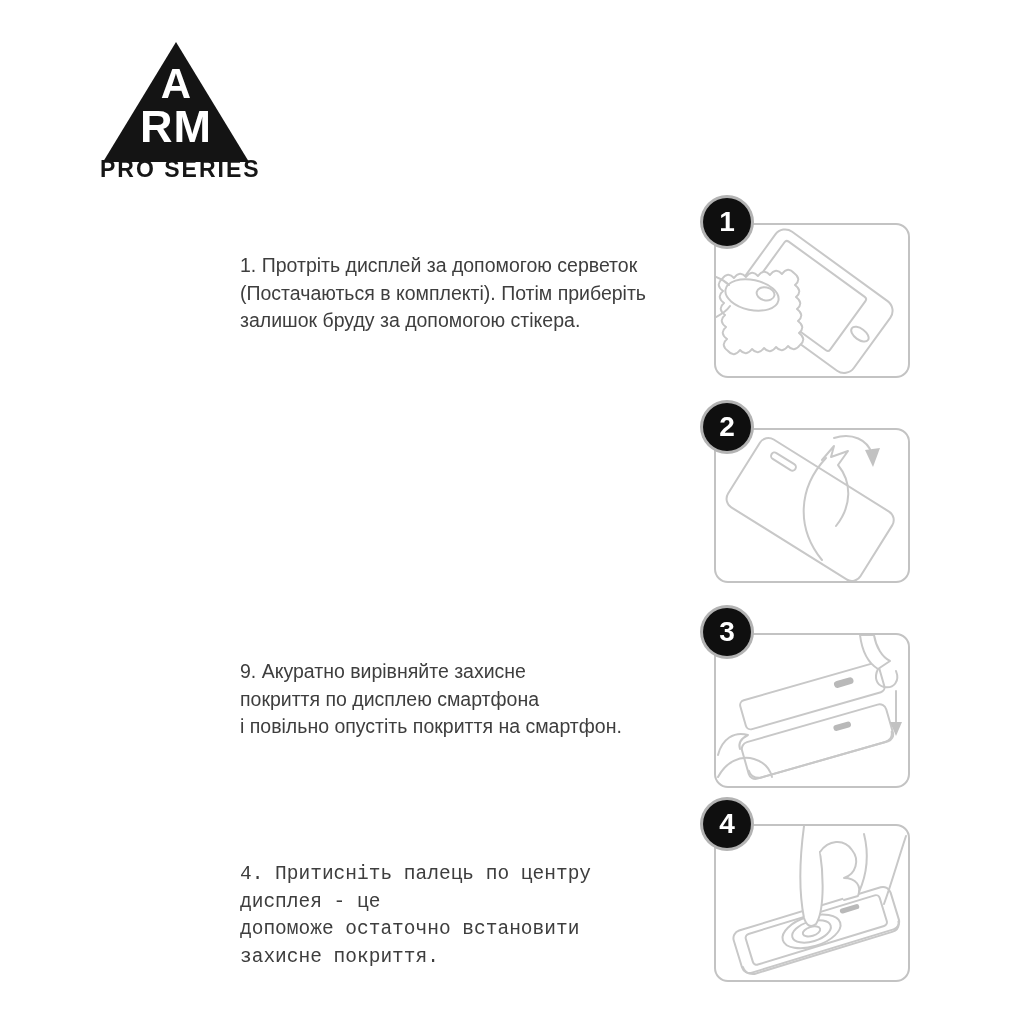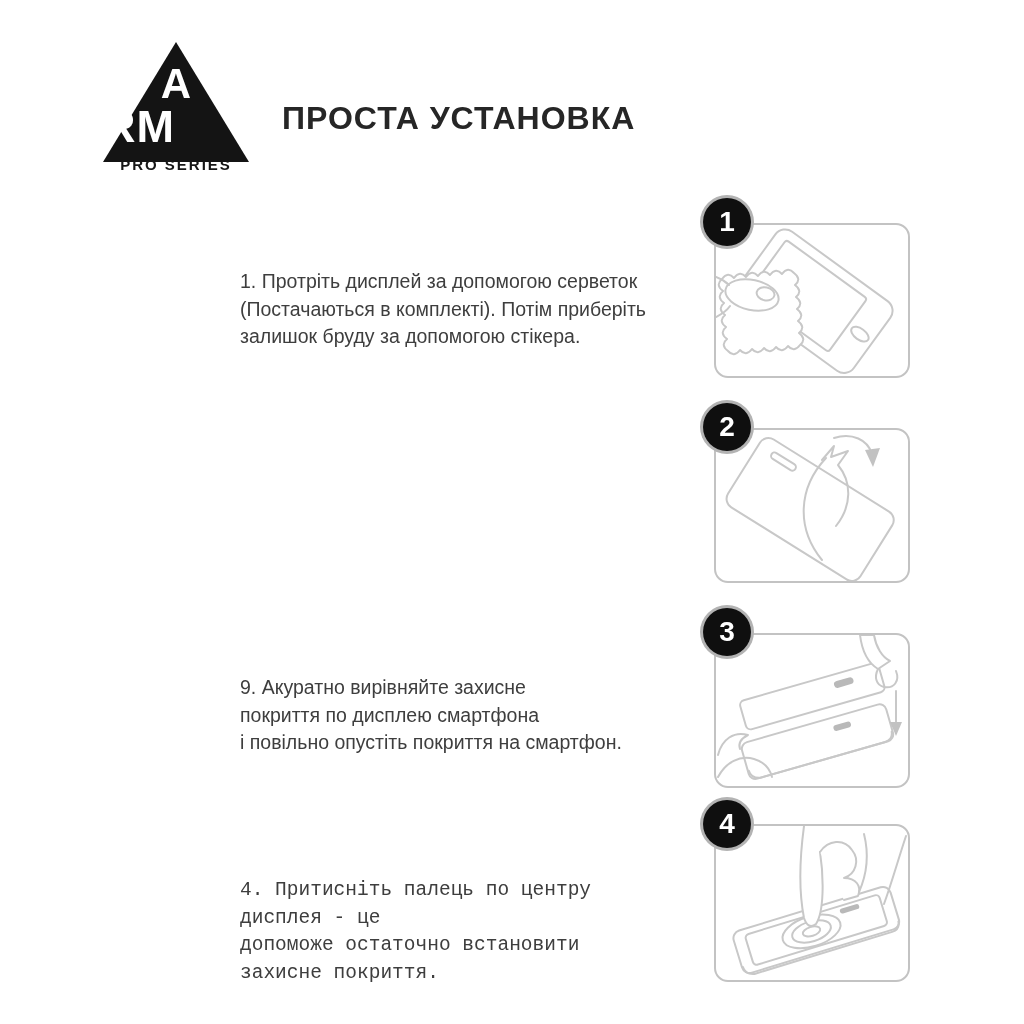--- a/index.html
+++ b/index.html
@@ -11,40 +11,39 @@
   .logo-triangle{
     position:absolute;left:103px;top:42px;width:146px;height:120px;
     background:#141414;
     clip-path:polygon(50% 0%,100% 100%,0% 100%);
   }
   .logo-letter-a{
     position:absolute;left:103px;top:63px;width:146px;text-align:center;
     color:#fff;font-size:42px;font-weight:bold;line-height:1;letter-spacing:0;
   }
   .logo-letters-rm{
-    position:absolute;left:103px;top:104px;width:146px;text-align:left;
+    position:absolute;left:103px;top:104px;width:146px;text-align:center;
     color:#fff;font-size:45px;font-weight:bold;line-height:1;letter-spacing:1px;
   }
   .logo-subtitle{
     position:absolute;left:100px;top:157px;width:152px;text-align:center;
-    color:#161616;font-size:15px;font-weight:bold;letter-spacing:2px;line-height:1.1;
+    color:#161616;font-size:23px;font-weight:bold;letter-spacing:2px;line-height:1.1;
     white-space:nowrap;
   }
   
   .page-title{
     position:absolute;left:282px;top:101px;
     color:#262626;font-size:32px;font-weight:bold;letter-spacing:1px;line-height:1.1;
     white-space:nowrap;
   }
   
   .step-text{
     position:absolute;left:240px;width:440px;
     color:#3e3e3e;font-size:19.5px;line-height:27.5px;
     white-space:pre-line;
-    margin-top:16px;
   }
   .step-text.s1{top:252px;}
   .step-text.s2{top:486px;}
   .step-text.s3{top:658px;}
   .step-text.s4{top:861px;font-family:Liberation Mono, monospace;}
   
   .fig-frame{
     position:absolute;left:714px;width:196px;height:155px;
     border:2px solid #c3c3c3;border-radius:14px;background:#fff;box-sizing:border-box;
   }
@@ -75,21 +74,20 @@
 
 <div class="canvas">
 
   <div>
     <div class="logo-triangle"></div>
     <div class="logo-letter-a">A</div>
     <div class="logo-letters-rm">RM</div>
     <div class="logo-subtitle">PRO SERIES</div>
   </div>
 
-  <div class="page-title">ПРОСТА УСТАНОВКА</div>
 
   <div class="step-text s1">1. Протріть дисплей за допомогою серветок
 (Постачаються в комплекті). Потім приберіть
 залишок бруду за допомогою стікера.</div>
   <div class="step-text s3">9. Акуратно вирівняйте захисне
 покриття по дисплею смартфона
 і повільно опустіть покриття на смартфон.</div>
   <div class="step-text s4">4. Притисніть палець по центру дисплея - це
 допоможе остаточно встановити
 захисне покриття.</div>

